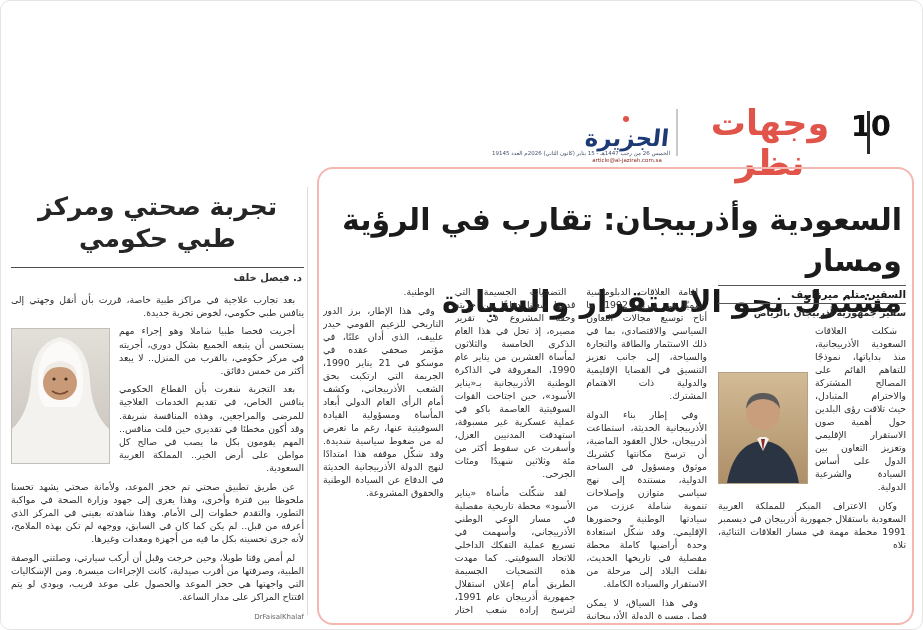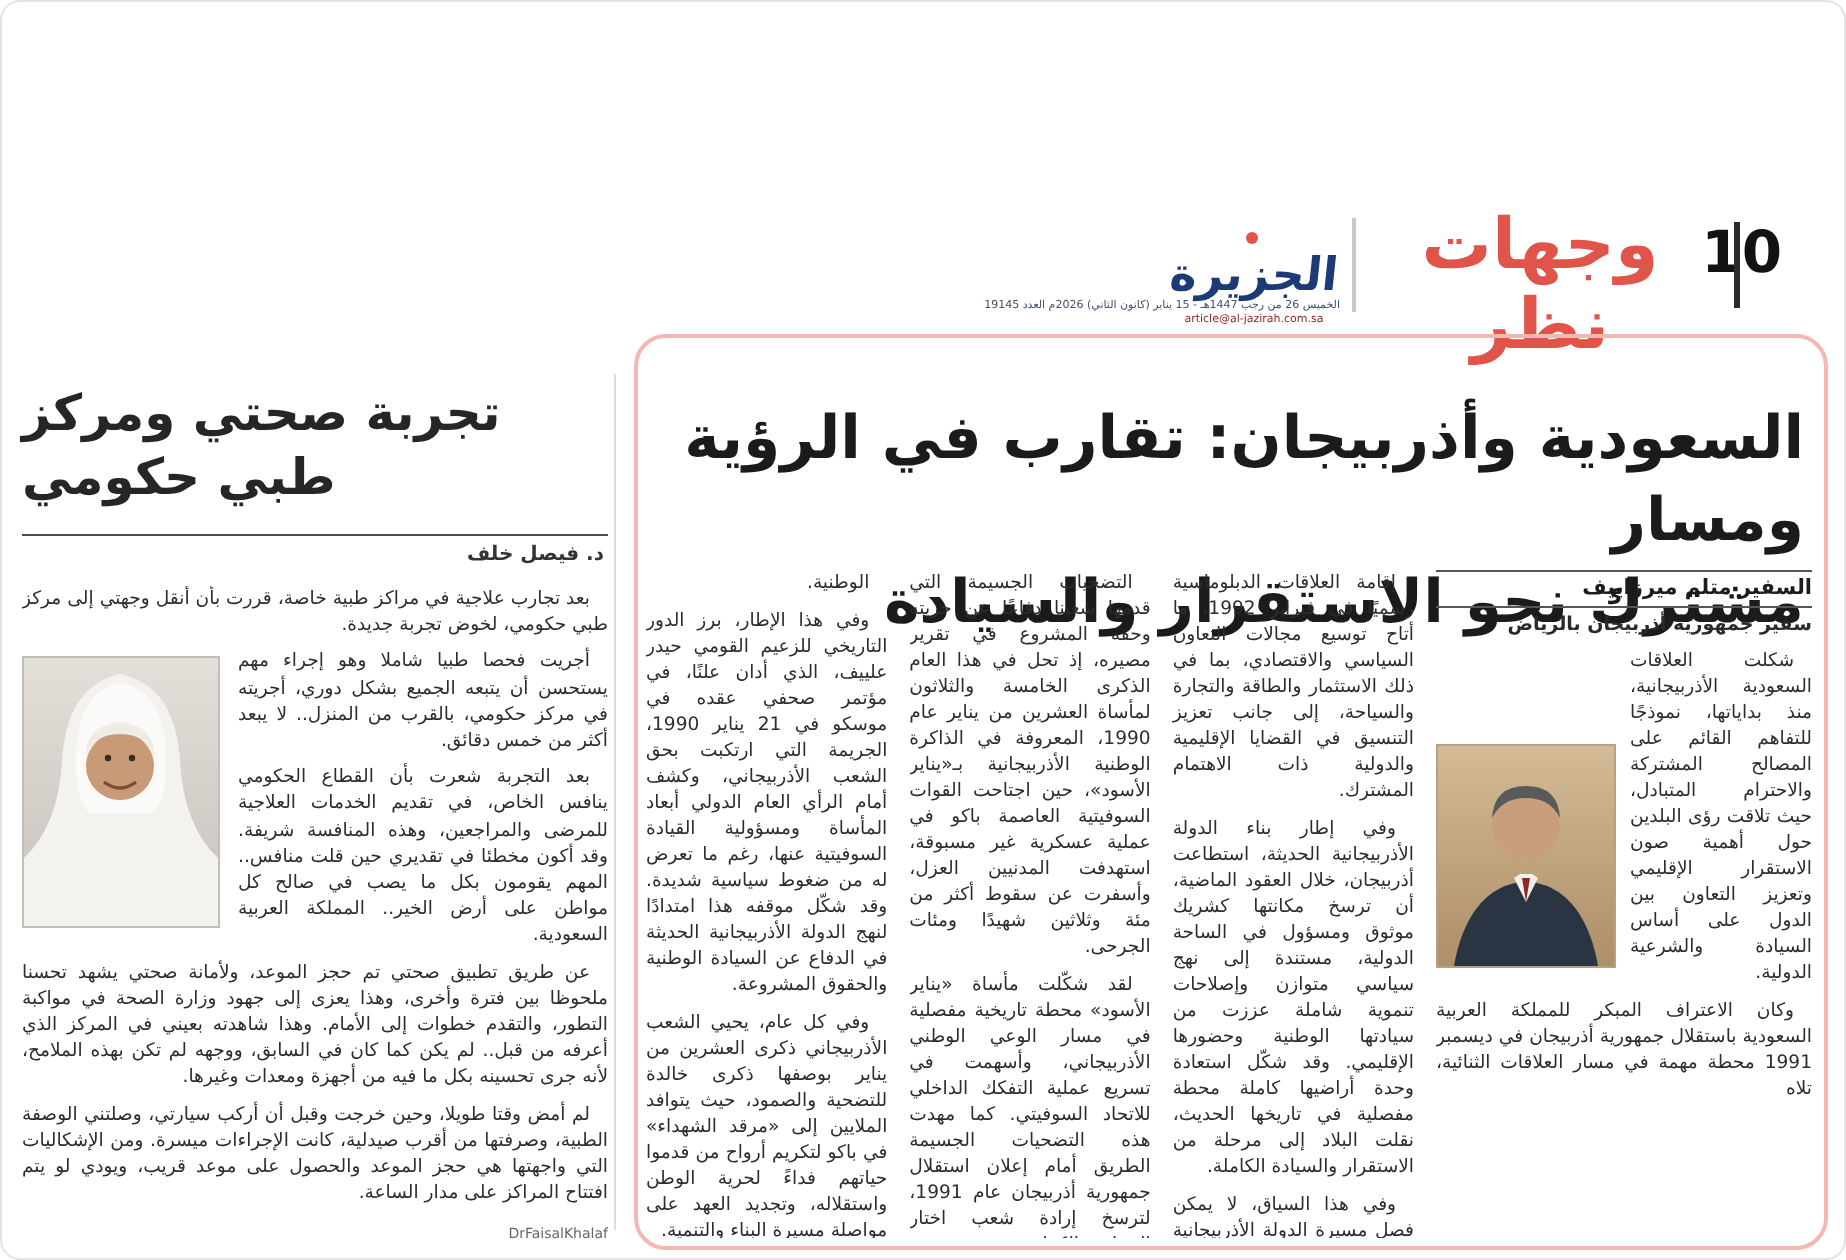--- a/index.html
+++ b/index.html
@@ -33,21 +33,21 @@
              display:flex;direction:rtl;gap:11px;overflow:hidden;}
   .col{flex:1;overflow:hidden;}
   .col.first{flex:none;width:188px;}
   .main-body p{margin:0 0 6px;font-size:9.3px;line-height:13px;text-align:justify;
                color:#2d2d2d;text-indent:9px;}
   .photo-amb{float:left;width:88px;height:110px;margin:48px 7px 4px 0;border:1px solid #b5a186;}
   .col.first .byline-in{margin-bottom:6px;}
 
   
   .side{position:absolute;left:10px;top:190px;width:293px;direction:rtl;}
-  .side h2{margin:0;font-size:25px;line-height:32px;font-weight:bold;color:#262626;text-align:left;}
+  .side h2{margin:0;font-size:25px;line-height:32px;font-weight:bold;color:#262626;text-align:center;}
   .side .rule{border-top:1.5px solid #4c4c4c;margin-top:12px;}
   .side .auth{font-size:10px;font-weight:bold;color:#333;text-align:right;padding:4px 2px 10px;}
   .side-body{font-size:9.3px;line-height:13.2px;text-align:justify;color:#2d2d2d;overflow:hidden;}
   .side-body p{margin:0 0 5px;text-indent:9px;}
   .photo-doc{float:left;width:97px;height:134px;margin:4px 9px 5px 0;border:1px solid #c2beb8;}
   .handle{font-size:7px;color:#666;direction:ltr;text-align:right;margin-top:8px;}
 
   .vdivider{position:absolute;left:306px;top:186px;bottom:14px;width:1px;background:#dcdcdc;}
 </style>
 </head>
@@ -101,32 +101,31 @@
       <p>وفي إطار بناء الدولة الأذربيجانية الحديثة، استطاعت أذربيجان، خلال العقود الماضية، أن ترسخ مكانتها كشريك موثوق ومسؤول في الساحة الدولية، مستندة إلى نهج سياسي متوازن وإصلاحات تنموية شاملة عززت من سيادتها الوطنية وحضورها الإقليمي. وقد شكّل استعادة وحدة أراضيها كاملة محطة مفصلية في تاريخها الحديث، نقلت البلاد إلى مرحلة من الاستقرار والسيادة الكاملة.</p>
       <p>وفي هذا السياق، لا يمكن فصل مسيرة الدولة الأذربيجانية الحديثة عن</p>
     </div>
     <div class="col">
       <p>التضحيات الجسيمة التي قدمها شعبنا دفاعًا عن حريته وحقه المشروع في تقرير مصيره، إذ تحل في هذا العام الذكرى الخامسة والثلاثون لمأساة العشرين من يناير عام 1990، المعروفة في الذاكرة الوطنية الأذربيجانية بـ«يناير الأسود»، حين اجتاحت القوات السوفيتية العاصمة باكو في عملية عسكرية غير مسبوقة، استهدفت المدنيين العزل، وأسفرت عن سقوط أكثر من مئة وثلاثين شهيدًا ومئات الجرحى.</p>
       <p>لقد شكّلت مأساة «يناير الأسود» محطة تاريخية مفصلية في مسار الوعي الوطني الأذربيجاني، وأسهمت في تسريع عملية التفكك الداخلي للاتحاد السوفيتي. كما مهدت هذه التضحيات الجسيمة الطريق أمام إعلان استقلال جمهورية أذربيجان عام 1991، لترسخ إرادة شعب اختار السيادة والكرامة.</p>
     </div>
     <div class="col">
       <p>الوطنية.</p>
       <p>وفي هذا الإطار، برز الدور التاريخي للزعيم القومي حيدر علييف، الذي أدان علنًا، في مؤتمر صحفي عقده في موسكو في 21 يناير 1990، الجريمة التي ارتكبت بحق الشعب الأذربيجاني، وكشف أمام الرأي العام الدولي أبعاد المأساة ومسؤولية القيادة السوفيتية عنها، رغم ما تعرض له من ضغوط سياسية شديدة. وقد شكّل موقفه هذا امتدادًا لنهج الدولة الأذربيجانية الحديثة في الدفاع عن السيادة الوطنية والحقوق المشروعة.</p>
-      <p>وفي كل عام، يحيي الشعب الأذربيجاني ذكرى العشرين من يناير بوصفها ذكرى خالدة للتضحية والصمود، حيث يتوافد الملايين إلى «مرقد الشهداء» في باكو لتكريم أرواح من قدموا حياتهم فداءً لحرية الوطن واستقلاله، وتجديد العهد على مواصلة مسيرة البناء والتنمية.</p>
     </div>
   </div>
 
   <div class="vdivider"></div>
 
   <div class="side">
     <h2>تجربة صحتي ومركز طبي حكومي</h2>
     <div class="rule"></div>
     <div class="auth">د. فيصل خلف</div>
     <div class="side-body">
-      <p>بعد تجارب علاجية في مراكز طبية خاصة، قررت بأن أنقل وجهتي إلى مركز طبي حكومي، لخوض تجربة جديدة.</p>
+      <p>بعد تجارب علاجية في مراكز طبية خاصة، قررت بأن أنقل وجهتي إلى ينافس طبي حكومي، لخوض تجربة جديدة.</p>
       <svg class="photo-doc" viewBox="0 0 97 134" preserveAspectRatio="none">
         <rect width="97" height="134" fill="#d8d4ce"></rect>
         <rect width="97" height="134" fill="url(#gB)"></rect>
         <defs>
             <linearGradient id="gB" x1="0" y1="0" x2="0" y2="1">
           <stop offset="0" stop-color="#e3dfd9"></stop>
               <stop offset="1" stop-color="#c7c2bb"></stop>
         </linearGradient>
           </defs>
         <path d="M48,8 Q76,14 78,52 Q80,84 97,100 L97,134 L0,134 L0,100 Q17,84 19,52 Q21,14 48,8 Z" fill="#f4f2ee"></path>

